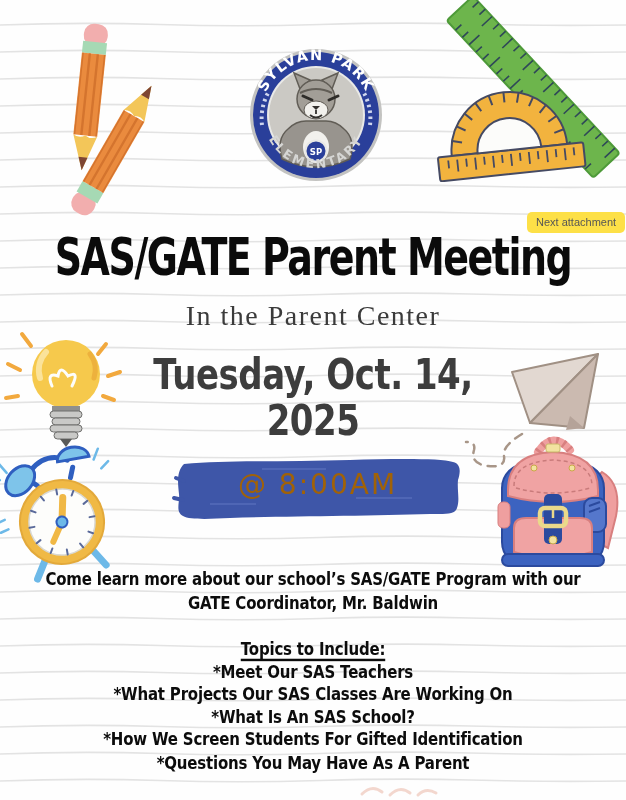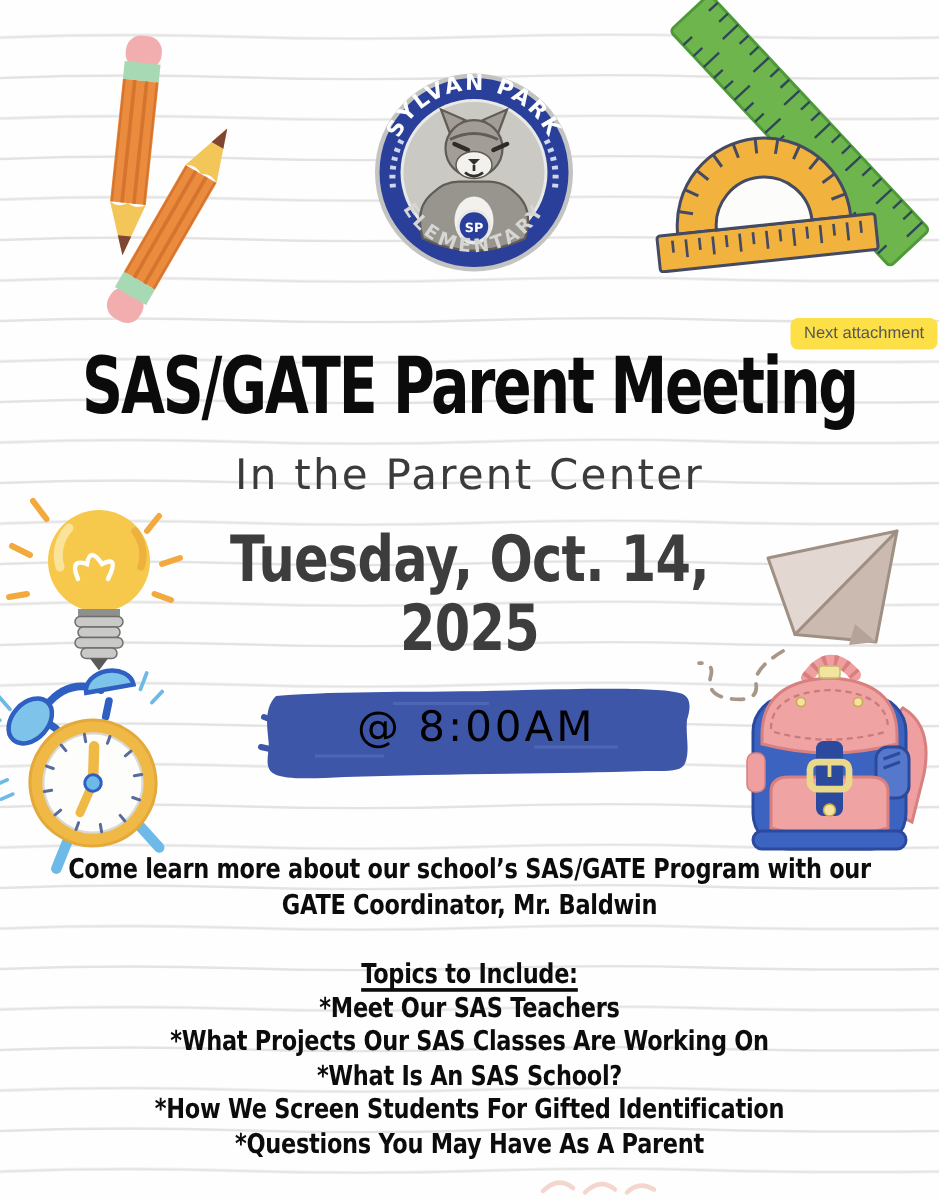--- a/index.html
+++ b/index.html
@@ -2,25 +2,25 @@
 <html><head>
 <meta charset="utf-8">
 <style>
   html,body{margin:0;padding:0;}
   body{width:626px;height:800px;background:#ffffff;font-family:"DejaVu Sans",sans-serif;}
   .page{position:relative;width:626px;height:800px;overflow:hidden;background:#fefefe;}
   .abs{position:absolute;}
   .txt{position:absolute;left:0;right:0;text-align:center;white-space:nowrap;}
   .title{top:227px;font-size:38px;font-weight:bold;letter-spacing:-1.5px;color:#0b0b0b;
          transform:scaleY(1.38);transform-origin:50% 0;}
-  .location{top:300px;font-size:28px;font-weight:500;color:#3b3b3b;letter-spacing:1.5px;}
+  .location{top:300px;font-size:28px;font-weight:500;color:#3b3b3b;letter-spacing:1.5px;font-family:Liberation Serif, serif;}
   .date{top:351px;font-size:34px;font-weight:bold;color:#3d3d3d;letter-spacing:-0.5px;
         line-height:37px;transform:scaleY(1.25);transform-origin:50% 0;}
   .time{top:468px;left:170px;width:295px;right:auto;font-size:28px;font-weight:500;
-        color:#000000;letter-spacing:2px;}
+        color:#a16207;letter-spacing:2px;}
   .intro{top:568px;font-size:15px;font-weight:bold;color:#0c0c0c;line-height:19.5px;
          letter-spacing:-0.2px;transform:scaleY(1.22);transform-origin:50% 0;}
   .topics{top:638px;font-size:15px;font-weight:bold;color:#0c0c0c;line-height:18.6px;
           letter-spacing:-0.2px;transform:scaleY(1.22);transform-origin:50% 0;}
   .topics .heading{text-decoration:underline;text-underline-offset:3px;text-decoration-thickness:1.5px;}
   .tooltip{position:absolute;left:527px;top:212px;background:#fde047;color:#565656;
            font-family:"Liberation Sans",sans-serif;font-size:11px;line-height:13px;
            padding:4px 9px;border-radius:5px;cursor:pointer;}
   svg{display:block;}
 </style>

